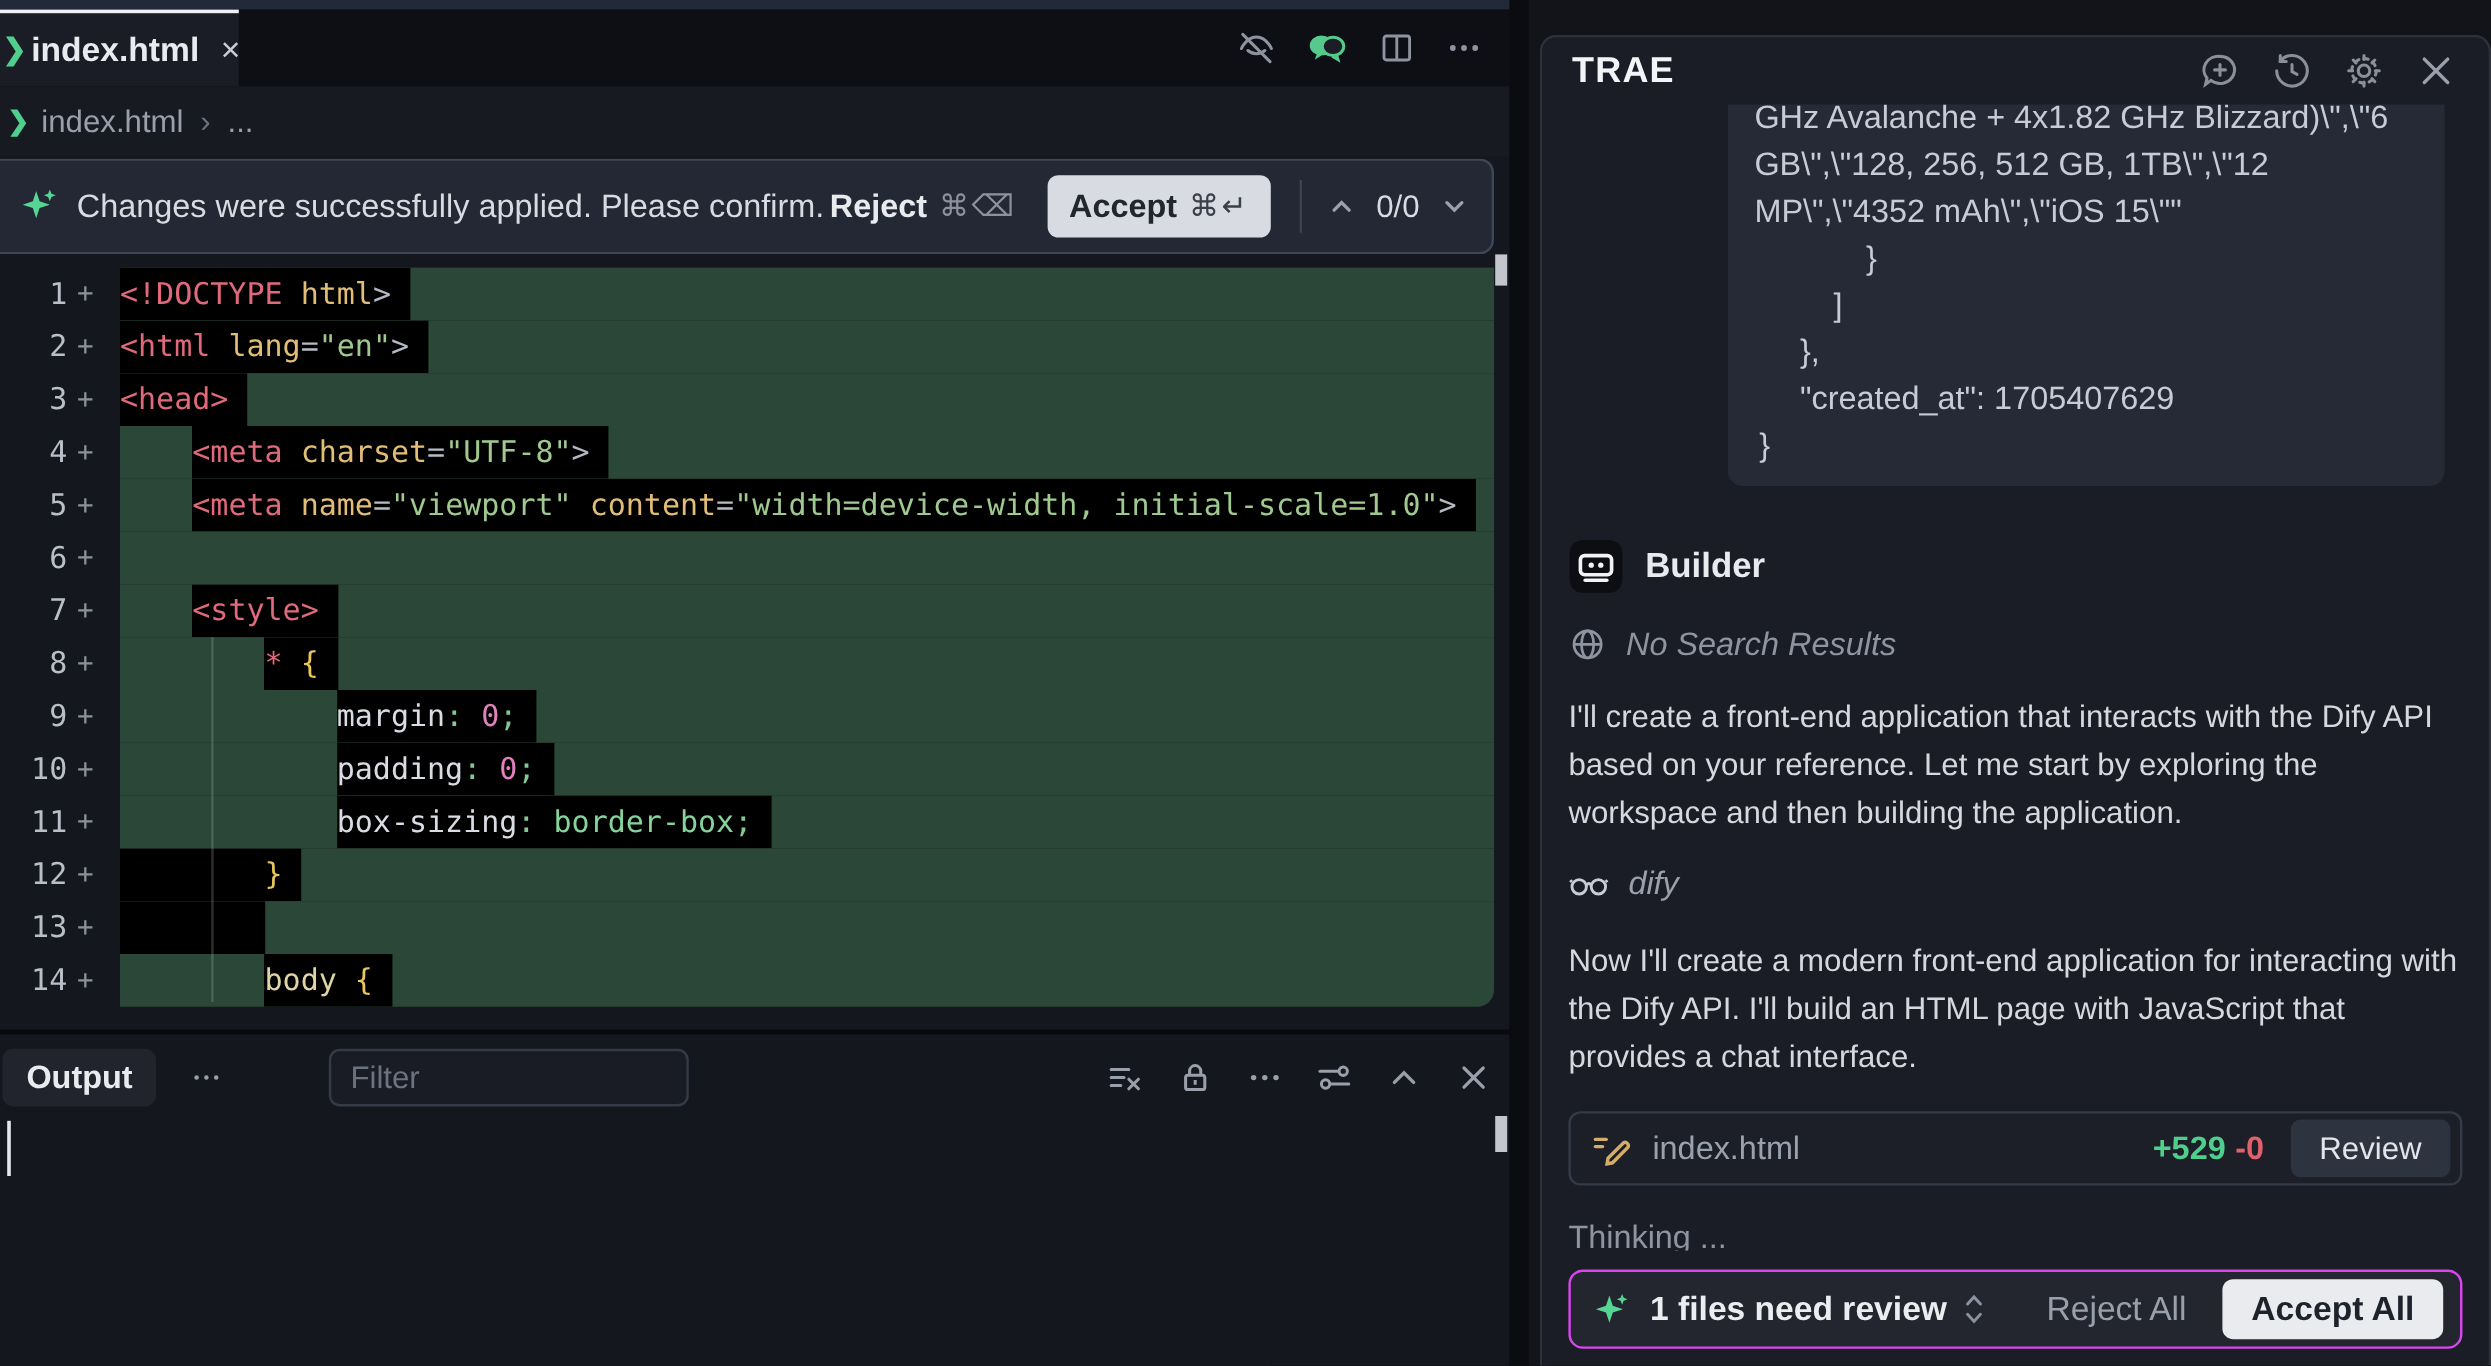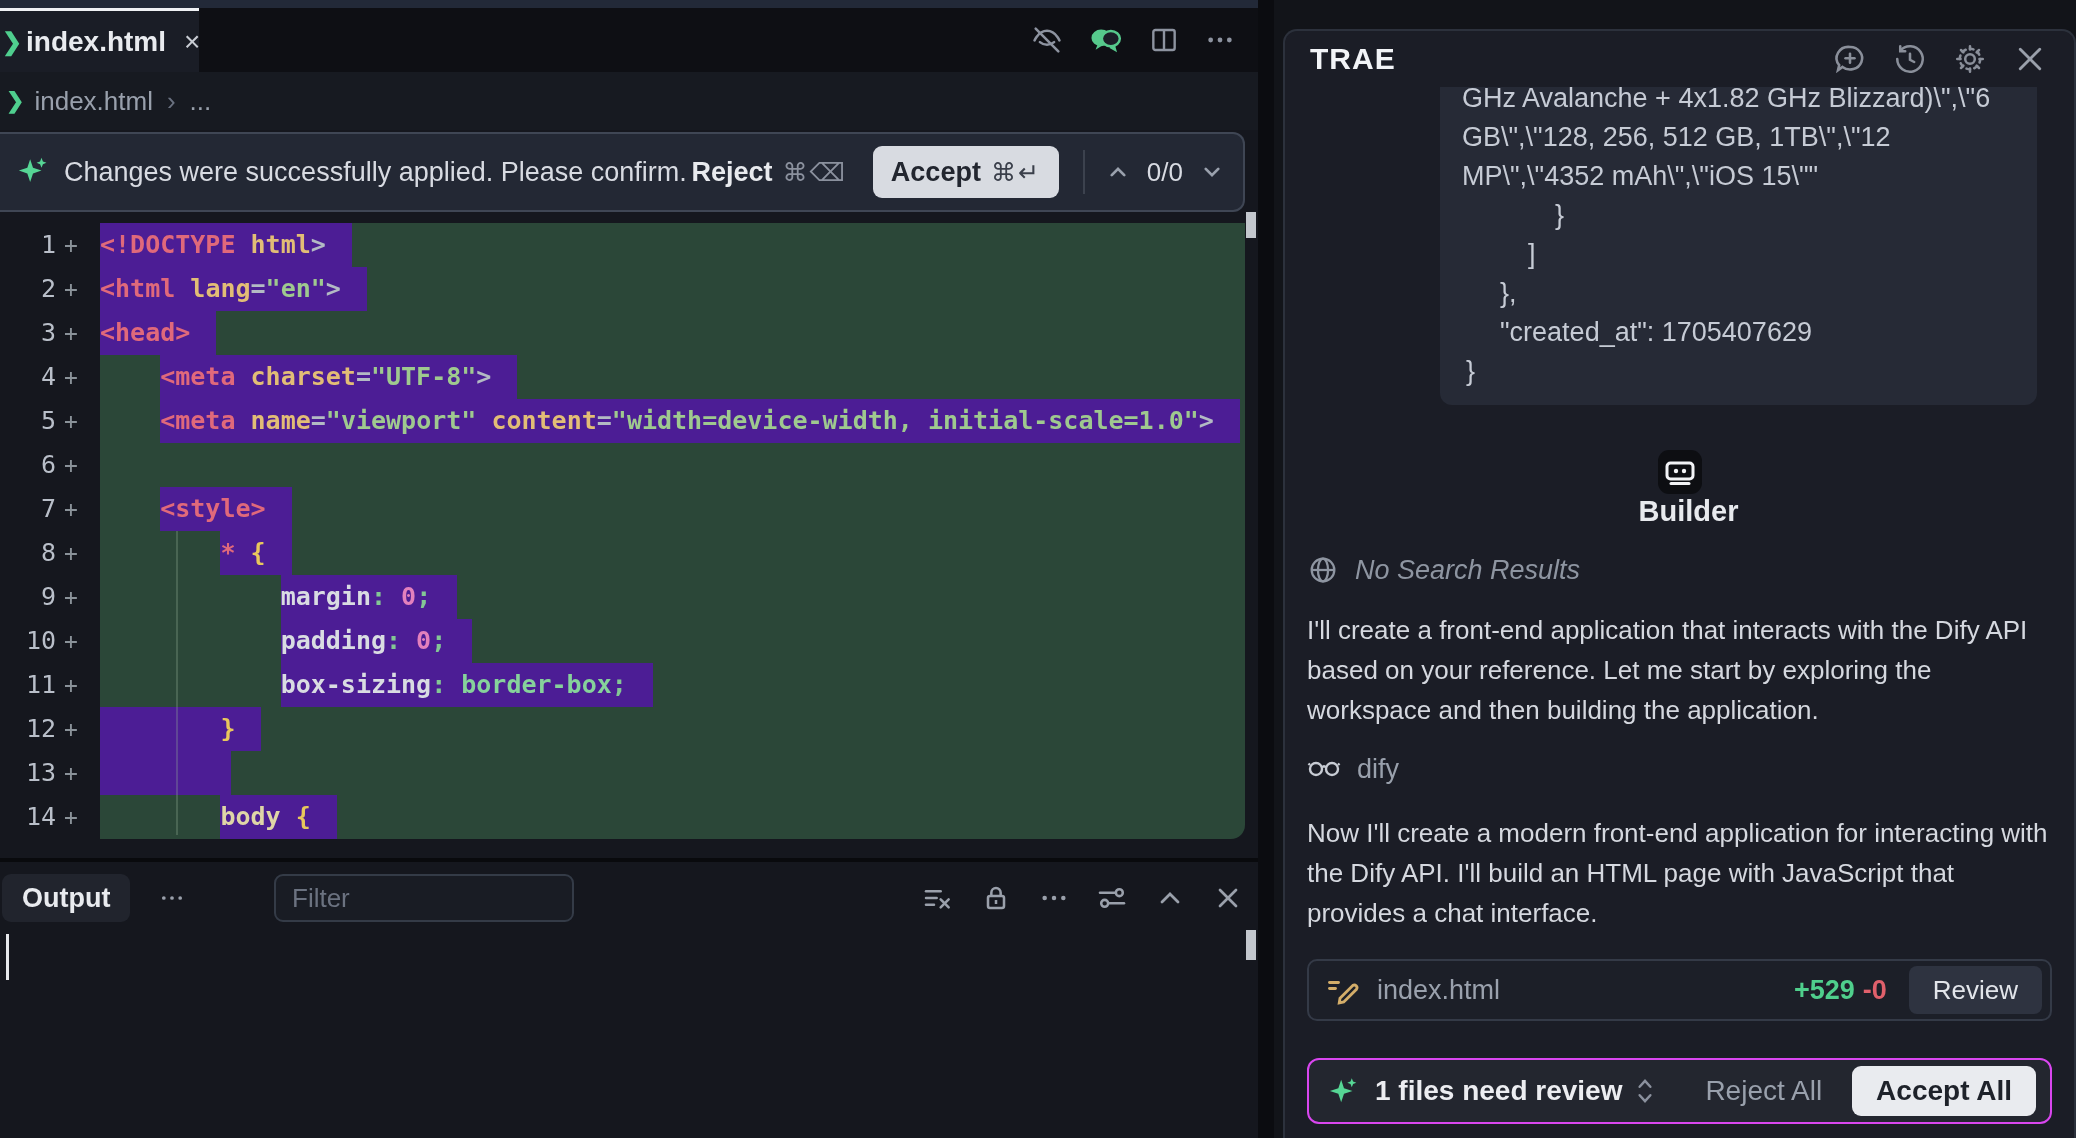--- a/index.html
+++ b/index.html
@@ -44,21 +44,21 @@
 
   
   #codearea { position:absolute; left:0; top:223px; width:1258px;
     font-family:"DejaVu Sans Mono", monospace; font-size:25px; }
   .cl { display:flex; height:44px; line-height:44px; }
   .lnum { width:56px; text-align:right; color:#b9bfc9; }
   .lplus { width:30px; text-align:center; color:#8a9299; font-size:23px; }
   .lcode { width:1145px; margin-left:14px; background:#2b4738; white-space:pre; overflow:hidden;
     height:44px; line-height:44px; }
   .cl:last-child .lcode { border-radius:0 0 14px 0; }
-  .hl { display:inline-block; height:44px; line-height:44px; background:#4c1d95; padding-right:26px; white-space:pre;font-weight:bold; }
+  .hl { display:inline-block; height:44px; line-height:44px; background:#000000; padding-right:16px; white-space:pre; }
   .t-tag{color:#e0697b} .t-attr{color:#e2bd76} .t-str{color:#9fc98f} .t-pun{color:#b3bac4}
   .t-pln{color:#d9dce2} .t-sel{color:#e0697b} .t-brace{color:#e8c75c} .t-num{color:#e381bd}
   .t-colon{color:#83c795} .t-prop{color:#d9dce2} .t-val{color:#86d29b} .t-selbody{color:#dfd5a7}
   #indent-guide { position:absolute; left:176px; top:531px; width:2px; height:304px; background:rgba(150,180,155,.28); }
 
   .vthumb { position:absolute; left:1246px; width:10px; background:#c3c7cd; }
 
   #hdivider { position:absolute; left:0; top:858px; width:1258px; height:4px; background:#090a0d; }
 
   
@@ -85,26 +85,26 @@
     border:2px solid #2c313c; border-bottom:none; border-radius:14px 14px 0 0; }
   #trae-header { position:absolute; left:0; top:0; width:100%; height:56px; display:flex; align-items:center; }
   #trae-title { color:#f2f4f7; font-size:30px; font-weight:700; letter-spacing:1px; margin-left:25px; flex:1; }
   #trae-hicons { display:flex; align-items:center; gap:24px; margin-right:26px; }
 
   #chat { position:absolute; left:0; top:56px; right:0; bottom:96px; overflow:hidden; padding:0 22px; }
   #json-block { margin-left:133px; width:597px; margin-top:-14px; background:#262a36; border-radius:12px;
     padding:6px 20px 14px 22px; color:#c6cbd5; font-size:27px; }
   .jl { height:39px; line-height:39px; white-space:pre; overflow:hidden; }
 
-  .builder-row { display:flex; align-items:center; margin-top:44px;flex-direction:column; }
+  .builder-row { display:flex; align-items:center; margin-top:44px; }
   .builder-label { color:#e8eaee; font-size:29px; font-weight:600; margin-left:18px; }
   .search-row { display:flex; align-items:center; margin-top:26px; }
   .search-status { color:#8e95a1; font-size:27px; font-style:italic; margin-left:16px; }
   .msg { color:#d5d8df; font-size:26px; line-height:40px; margin-top:24px; width:752px; }
-  .tool-row { display:flex; align-items:flex-start; margin-top:24px; }
+  .tool-row { display:flex; align-items:center; margin-top:24px;font-style:italic; }
   .tool-name { color:#99a0ac; font-size:27px; margin-left:16px; }
 
   #file-card { margin-top:26px; height:62px; border:2px solid #343a47; border-radius:10px;
     background:#1c1f28; display:flex; align-items:center; padding:0 8px 0 16px; }
   .fc-name { color:#9aa1ad; font-size:27px; margin-left:16px; flex:1; }
   .fc-added { color:#4fcf8c; font-size:27px; font-weight:600; }
   .fc-removed { color:#e0606b; font-size:27px; font-weight:600; margin-left:8px; }
   .fc-review { margin-left:22px; background:#2e3340; border-radius:8px; height:48px;
     display:flex; align-items:center; padding:0 24px; cursor:pointer; }
   .fc-review span { color:#e2e5ea; font-size:26px; }

